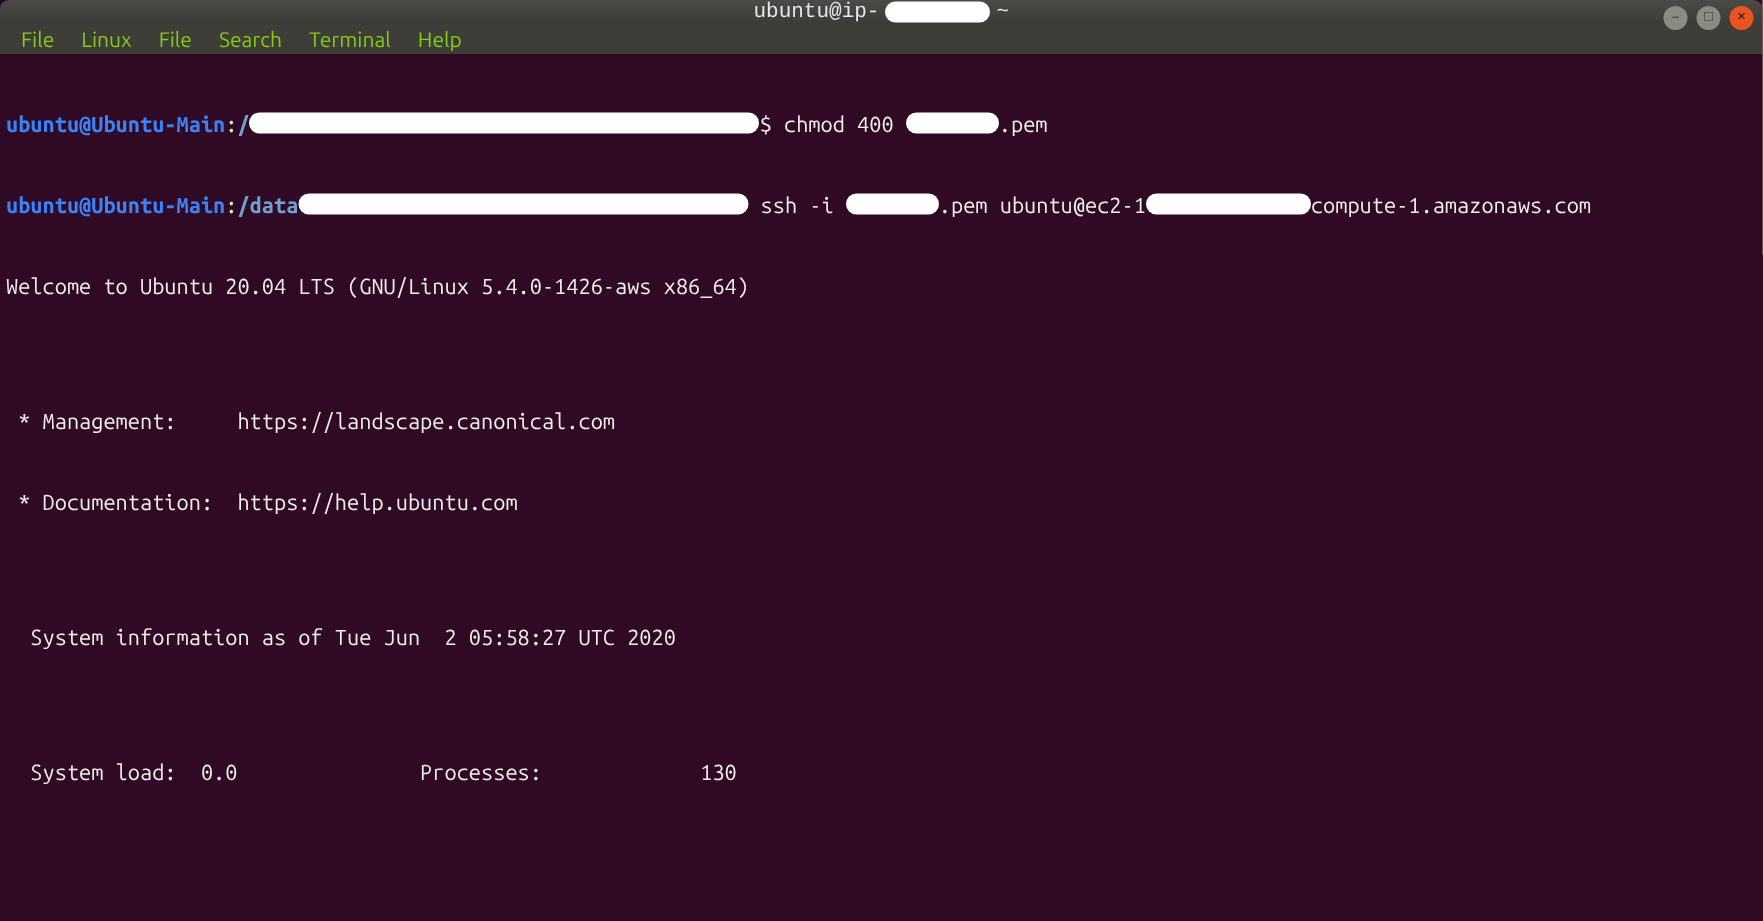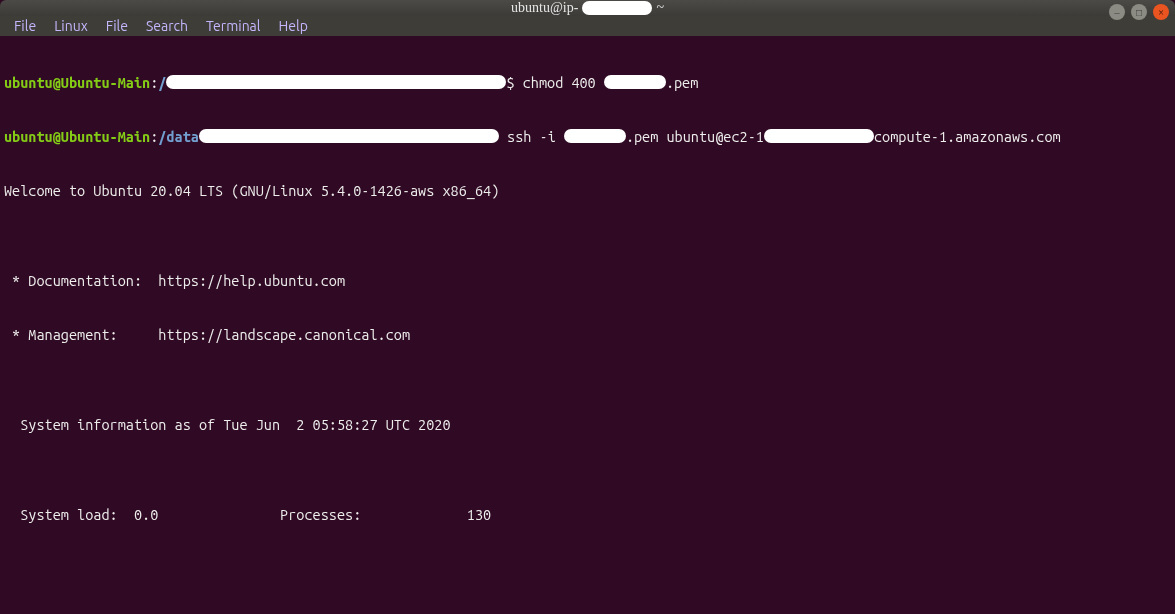--- a/index.html
+++ b/index.html
@@ -13,21 +13,21 @@
     position: relative;
   }
   .titlebar {
     height: 26px;
     background: linear-gradient(#4b4a46, #3c3b37);
     display: flex;
     align-items: center;
     justify-content: center;
     position: relative;
     color: #e6e6e6;
-    font-family: Liberation Serif, serif;
+    font-family: Liberation Mono, monospace;
     font-size: 14px;
     border-top-left-radius: 6px;
     border-top-right-radius: 6px;
   }
   .title-text { display: flex; align-items: center; gap: 0; }
   .redact-title {
     display: inline-block;
     background: #fff;
     border-radius: 8px;
     height: 14px;
@@ -49,41 +49,41 @@
   .win-min { background: #8b8b83; }
   .win-max { background: #8b8b83; }
   .win-close { background: #e95420; color: #2b0f06; }
   .menubar {
     height: 24px;
     background: #3f3d38;
     display: flex;
     align-items: center;
     padding: 0 6px;
     gap: 2px;
-    color: #c4b5fd;
+    color: #84cc16;
     font-family: "Ubuntu", sans-serif;
     font-size: 14px;
   }
   .menu-item {
     padding: 2px 8px;
     cursor: default;
   }
   .terminal {
     flex: 1;
     background: #300a24;
     padding: 2px 4px 4px 4px;
     color: #e6e6e6;
     font-size: 14.5px;
     line-height: 18px;
     white-space: pre;
     font-family: "Ubuntu Mono", "DejaVu Sans Mono", monospace;
     position: relative;
   }
   .line { display: block; white-space: pre; }
-  .green { color: #84cc16; font-weight: bold; }
+  .green { color: #3b82f6; font-weight: bold; }
   .blue  { color: #729fcf; font-weight: bold; }
   .white { color: #eeeeec; }
   .redact {
     display: inline-block;
     background: #fff;
     border-radius: 10px;
     height: 14px;
     vertical-align: middle;
     position: relative;
     top: -2px;
@@ -114,22 +114,22 @@
     <span class="menu-item">Search</span>
     <span class="menu-item">Terminal</span>
     <span class="menu-item">Help</span>
   </div>
 
   <div class="terminal">
     <span class="line"><span class="green">ubuntu@Ubuntu-Main</span><span class="white">:</span><span class="blue">/</span><span class="redact" style="width:340px"></span><span class="white">$ chmod 400 </span><span class="redact" style="width:62px"></span><span class="white">.pem</span></span>
     <span class="line"><span class="green">ubuntu@Ubuntu-Main</span><span class="white">:</span><span class="blue">/data</span><span class="redact" style="width:300px"></span><span class="white"> ssh -i </span><span class="redact" style="width:62px"></span><span class="white">.pem ubuntu@ec2-1</span><span class="redact" style="width:110px"></span><span class="white">compute-1.amazonaws.com</span></span>
     <span class="line white">Welcome to Ubuntu 20.04 LTS (GNU/Linux 5.4.0-1426-aws x86_64)</span>
     <span class="line white"></span>
+    <span class="line white"> * Management:     https://landscape.canonical.com</span>
     <span class="line white"> * Documentation:  https://help.ubuntu.com</span>
-    <span class="line white"> * Management:     https://landscape.canonical.com</span>
     <span class="line white"></span>
     <span class="line white">  System information as of Tue Jun  2 05:58:27 UTC 2020</span>
     <span class="line white"></span>
     <span class="line white">  System load:  0.0               Processes:             130</span>
     
     
     
     <span class="line white"></span>
     
     <span class="line white"></span>

